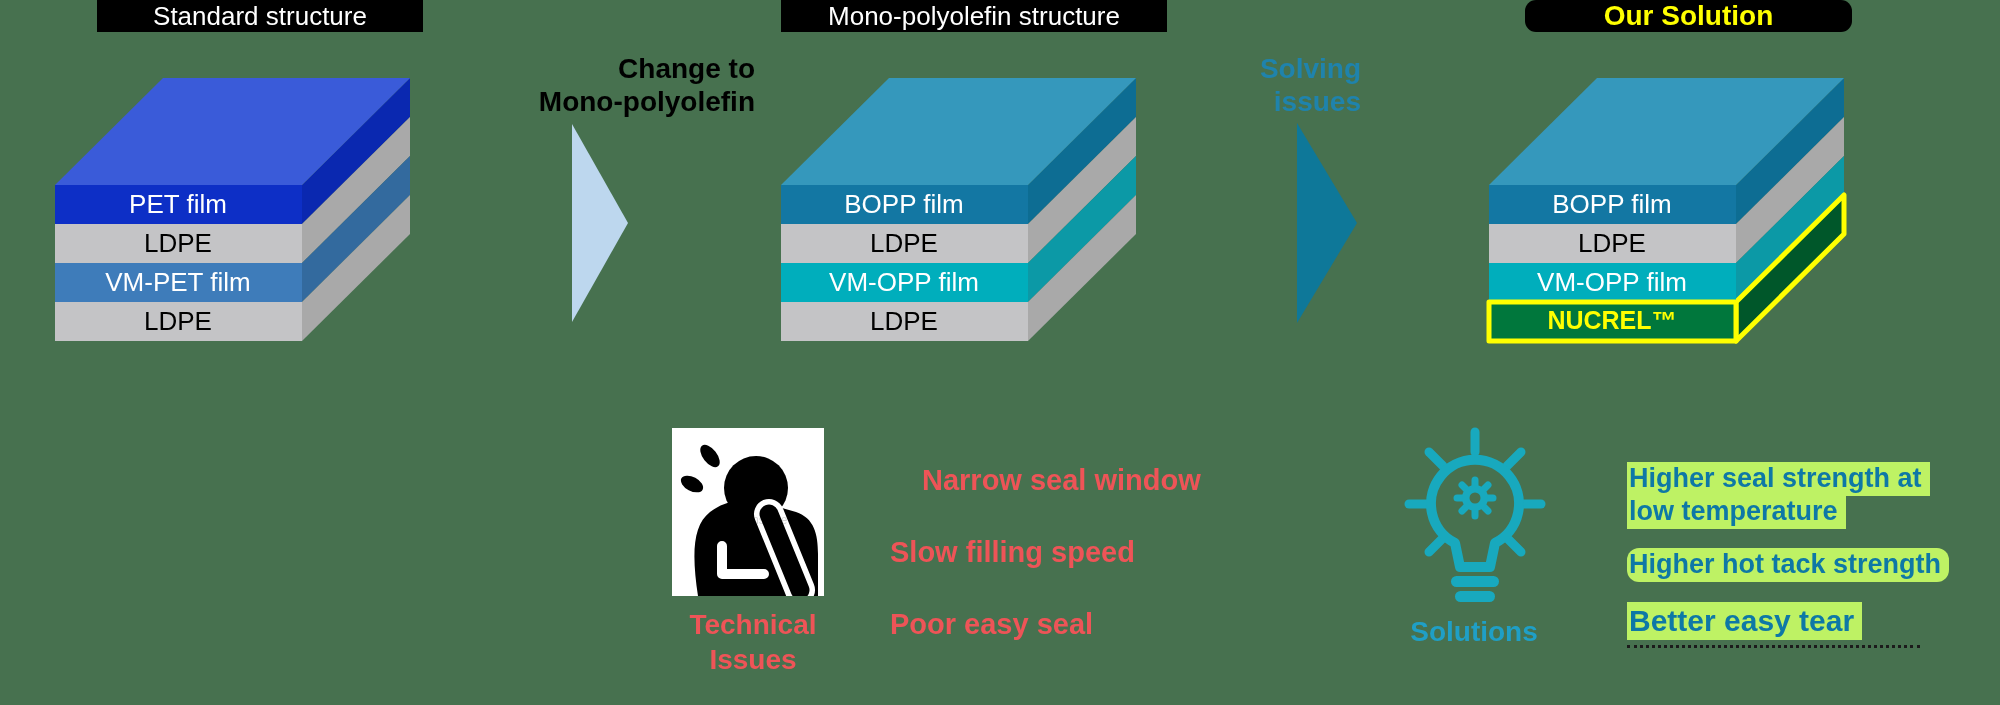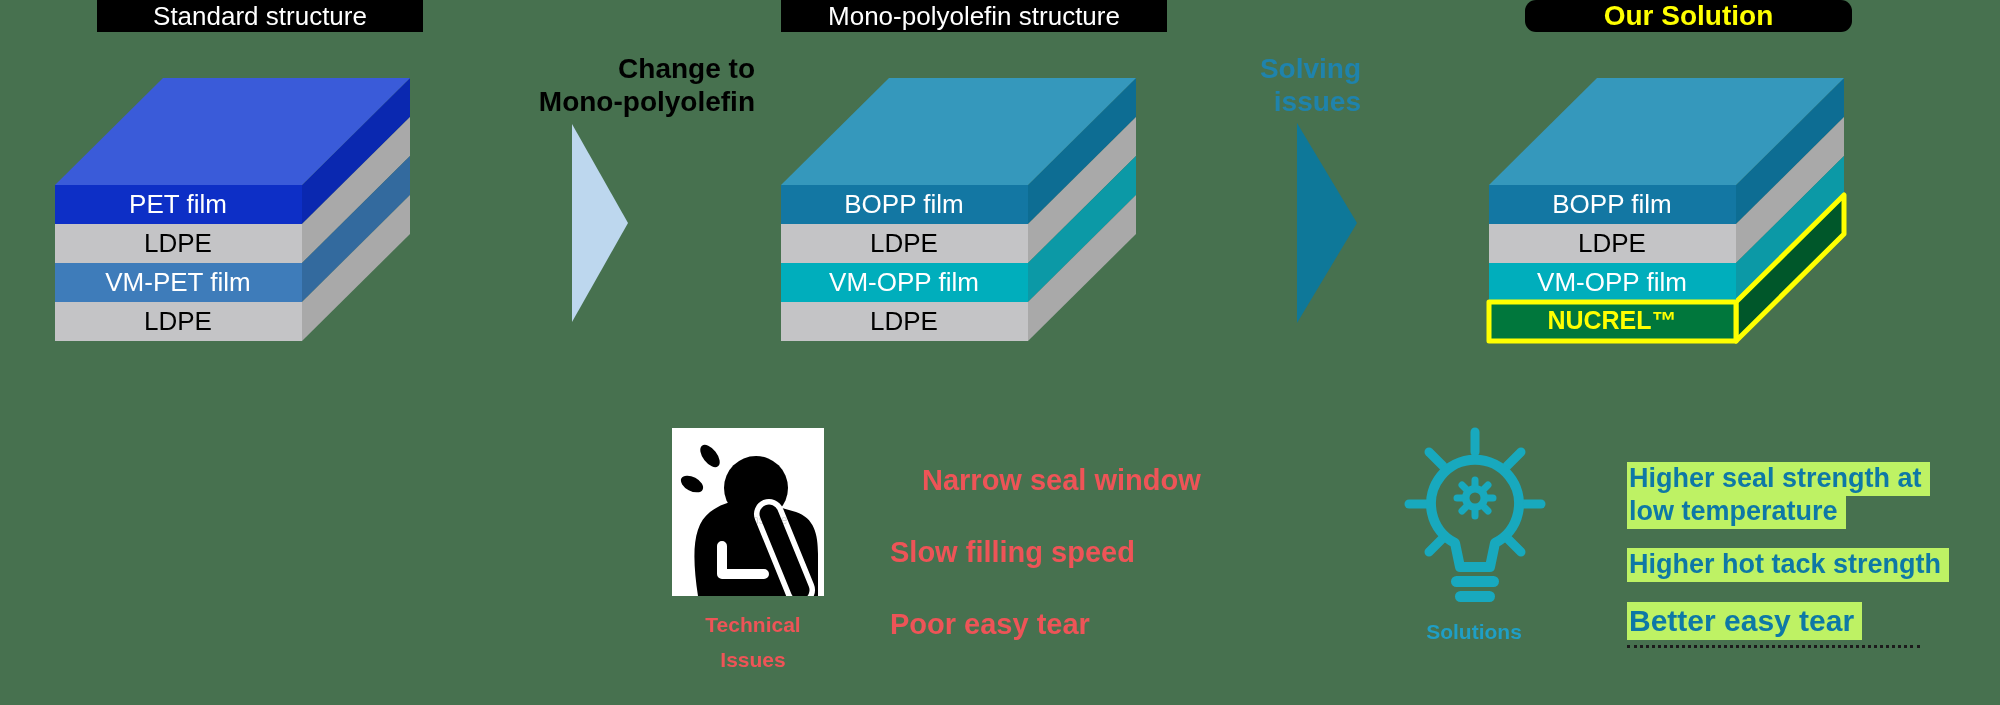--- a/index.html
+++ b/index.html
@@ -9,21 +9,21 @@
        color:#fff;font-size:26px;white-space:nowrap;}
   .hdr.sol{color:#FFFF00;font-weight:700;font-size:28px;border-radius:11px;}
   .stack{position:absolute;top:78px;width:355px;height:263px;}
   .stack svg{overflow:visible;display:block;}
   svg text{font-family:"Liberation Sans",sans-serif;}
   .layer-label{font-size:26px;}
   .layer-label.bold{font-weight:700;font-size:25px;}
   .trans-text{position:absolute;text-align:right;font-weight:700;font-size:28px;line-height:33px;white-space:nowrap;}
   .tri{position:absolute;}
   .issue-item{position:absolute;left:890px;font-weight:700;font-size:29px;color:#EE5457;white-space:nowrap;}
-  .caption{position:absolute;text-align:center;font-weight:700;font-size:21px;line-height:35px;}
+  .caption{position:absolute;text-align:center;font-weight:700;font-size:28px;line-height:35px;}
   .icon-box{position:absolute;left:672px;top:428px;width:152px;height:168px;background:#FFFFFF;}
   .sol-box{position:absolute;left:1627px;background:#bef264;color:#0E78A6;font-weight:700;font-size:27px;
            line-height:27px;padding:3px 8px 4px 2px;white-space:nowrap;}
   .sol-box.big{font-size:30px;line-height:31px;}
   .dotted-line{position:absolute;left:1627px;top:645px;width:293px;height:0;border-bottom:3px dotted #1b1b1b;}
   .bulb{position:absolute;left:1403px;top:426px;}
 </style>
 </head>
 <body>
 
@@ -116,21 +116,21 @@
     </svg>
   </div>
 
   <div class="caption" style="left:650px;top:607px;width:206px;color:#EE5457;">
     <div>Technical</div>
     <div>Issues</div>
   </div>
 
   <div class="issue-item" style="top:464px;margin-left:32px;">Narrow seal window</div>
   <div class="issue-item" style="top:536px;">Slow filling speed</div>
-  <div class="issue-item" style="top:608px;">Poor easy tear</div>
+  <div class="issue-item" style="top:608px;">Poor easy seal</div>
 
   <svg class="bulb" width="144" height="180" viewBox="0 0 140 180">
     <g stroke-linecap="round" fill="none" stroke-width="9" stroke="#18A9BE">
       <line x1="70" y1="6" x2="70" y2="26"></line>
       <line x1="24" y1="26" x2="38" y2="40"></line>
       <line x1="116" y1="26" x2="102" y2="40"></line>
       <line x1="4" y1="78" x2="26" y2="78"></line>
       <line x1="114" y1="78" x2="136" y2="78"></line>
       <line x1="24" y1="126" x2="38" y2="112"></line>
       <line x1="116" y1="126" x2="102" y2="112"></line>
@@ -145,17 +145,17 @@
       <line x1="57" y1="85" x2="83" y2="59"></line>
     </g>
     <circle cx="70" cy="72" r="13" fill="#18A9BE"></circle>
     <circle cx="70" cy="72" r="5.5" fill="#47714F"></circle>
   </svg>
 
   <div class="caption" style="left:1396px;top:614px;width:156px;color:#1F9FC6;">Solutions</div>
 
   <div class="sol-box" style="top:462px;">Higher seal strength at</div>
   <div class="sol-box" style="top:495px;">low temperature</div>
-  <div class="sol-box" style="top:548px;">Higher hot tack strength</div>
+  <div class="sol-box" style="top:548px;border-radius:12px;">Higher hot tack strength</div>
   <div class="sol-box big" style="top:602px;">Better easy tear</div>
   <div class="dotted-line"></div>
 
 </div>
 
 </body></html>

